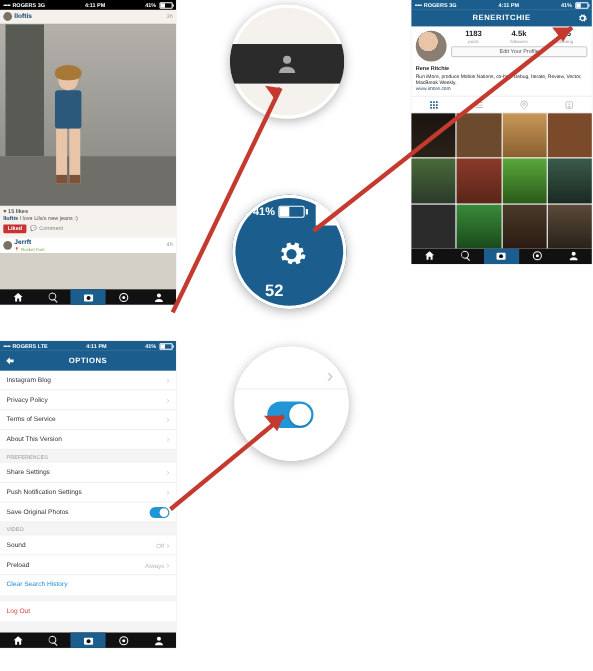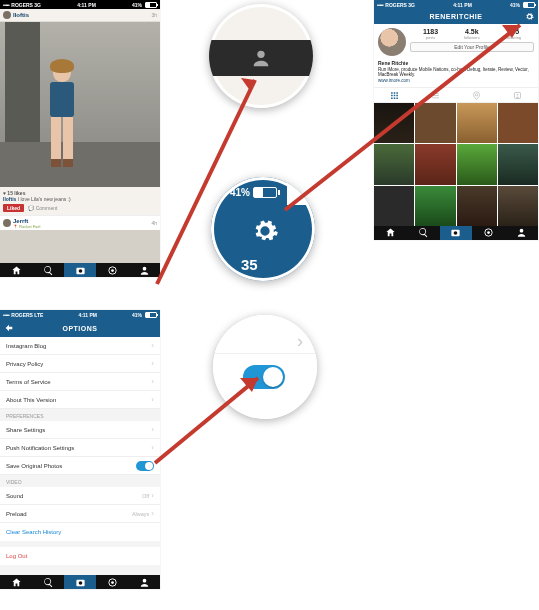--- a/index.html
+++ b/index.html
@@ -417,21 +417,21 @@
   <div class="sb">
         <span>ᚼ</span>
         <span>41%</span>
         <span class="bwrap">
           <span class="bf"></span>
         </span>
       </div>
   <svg class="ggear" viewBox="0 0 24 24" fill="#fff">
         <path d="M12 8a4 4 0 100 8 4 4 0 000-8zm9 4l2 1-1 3-2-.5a8 8 0 01-1.5 1.5l.5 2-3 1-1-2h-2l-1 2-3-1 .5-2A8 8 0 017 16.5L5 17l-1-3 2-1v-2L4 10l1-3 2 .5A8 8 0 018.5 6L8 4l3-1 1 2h2l1-2 3 1-.5 2A8 8 0 0118.5 7.5L20.5 7l1 3-2 1v2z"></path>
       </svg>
-  <div class="num">35</div>
+  <div class="num">52</div>
 </div>
 <div class="circle c3">
   <div class="top">
         <span class="chev3">›</span>
       </div>
   <div class="tg"></div>
 </div>
 
 <svg class="arrow" style="left:145px;top:50px" width="120" height="250">
       <line x1="110" y1="30" x2="12" y2="234"></line>

